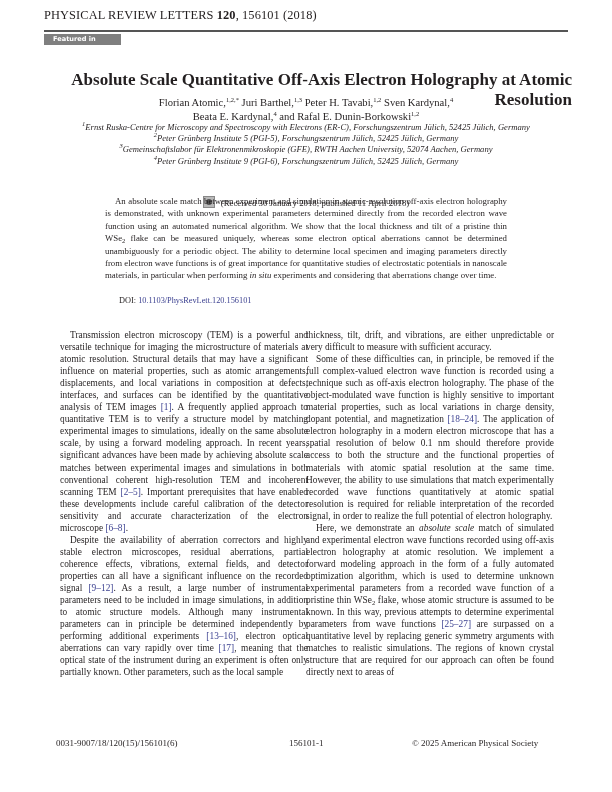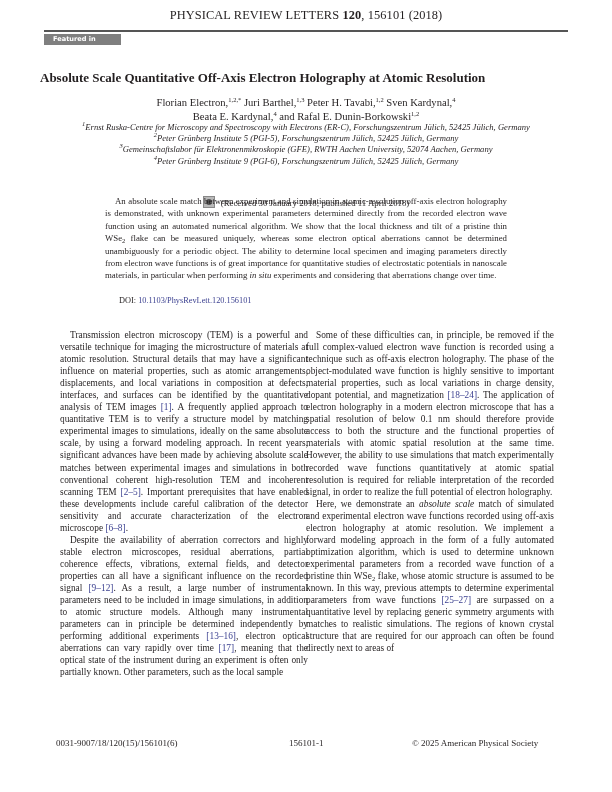--- a/index.html
+++ b/index.html
@@ -2,32 +2,32 @@
 <html><head>
 <meta charset="utf-8">
 <style>
   html, body { margin: 0; padding: 0; background: #ffffff; }
   body {
     width: 612px; height: 792px; position: relative; overflow: hidden;
     font-family: "Liberation Serif", "DejaVu Serif", serif; color: #231f20;
   }
   .running-head {
     position: absolute; left: 44px; top: 8px; width: 524px;
-    text-align: center; font-size: 12.4px; letter-spacing: 0.1px;
+    font-size: 12.4px; letter-spacing: 0.1px;
   }
   .running-head b { font-weight: bold; }
   .head-rule { position: absolute; left: 44px; top: 30px; width: 524px; height: 1.5px; background: #555; }
   .featured {
     position: absolute; left: 44px; top: 34px; width: 77px; height: 11px;
     background: #7f7f7f; color: #fff; font-family: "DejaVu Sans", sans-serif;
     font-size: 6.6px; font-weight: bold; line-height: 11px; padding-left: 9px; box-sizing: border-box;
   }
   .title {
-    position: absolute; left: 40px; top: 70px; width: 532px; text-align: left;
-    font-size: 13px; font-weight: bold;
+    position: absolute; left: 40px; top: 70px; width: 532px; text-align: right;
+    font-size: 17px; font-weight: bold;
   }
   .authors {
     position: absolute; left: 40px; top: 96px; width: 532px; text-align: center;
     font-size: 10.6px; line-height: 13.5px;
   }
   sup { font-size: 6.5px; line-height: 0; vertical-align: 4px; }
   sub { font-size: 6.5px; line-height: 0; vertical-align: -2px; }
   .affils {
     position: absolute; left: 40px; top: 122px; width: 532px; text-align: center;
     font-size: 8.6px; font-style: italic; line-height: 11.2px;
@@ -76,21 +76,21 @@
 <div class="running-head">
   <span>PHYSICAL REVIEW LETTERS</span>
   <b>120</b><span>, 156101 (2018)</span>
 </div>
 <div class="head-rule"></div>
 <div class="featured">Featured in Physics</div>
 
 <div class="title">Absolute Scale Quantitative Off-Axis Electron Holography at Atomic Resolution</div>
 
 <div class="authors">
-  <span><span>Florian Electron,</span><sup>1,2,*</sup></span><span><span> Juri Barthel,</span><sup>1,3</sup></span><span><span> Peter H. Tavabi,</span><sup>1,2</sup></span><span><span> Sven Kardynal,</span><sup>4</sup></span><br>
+  <span><span>Florian Atomic,</span><sup>1,2,*</sup></span><span><span> Juri Barthel,</span><sup>1,3</sup></span><span><span> Peter H. Tavabi,</span><sup>1,2</sup></span><span><span> Sven Kardynal,</span><sup>4</sup></span><br>
   <span><span>Beata E. Kardynal,</span><sup>4</sup></span><span><span> and Rafal E. Dunin-Borkowski</span><sup>1,2</sup></span>
 </div>
 
 <div class="affils">
   <div><sup>1</sup><span>Ernst Ruska-Centre for Microscopy and Spectroscopy with Electrons (ER-C), Forschungszentrum Jülich, 52425 Jülich, Germany</span></div>
   <div><sup>2</sup><span>Peter Grünberg Institute 5 (PGI-5), Forschungszentrum Jülich, 52425 Jülich, Germany</span></div>
   <div><sup>3</sup><span>Gemeinschaftslabor für Elektronenmikroskopie (GFE), RWTH Aachen University, 52074 Aachen, Germany</span></div>
   <div><sup>4</sup><span>Peter Grünberg Institute 9 (PGI-6), Forschungszentrum Jülich, 52425 Jülich, Germany</span></div>
 </div>
 
@@ -103,19 +103,20 @@
 <div class="doi">
   <span>DOI: </span><a>10.1103/PhysRevLett.120.156101</a>
 </div>
 
 <div class="col left">
   <p><span>Transmission electron microscopy (TEM) is a powerful and versatile technique for imaging the microstructure of materials at atomic resolution. Structural details that may have a significant influence on material properties, such as atomic arrangements, displacements, and local variations in composition at defects, interfaces, and surfaces can be identified by the quantitative analysis of TEM images </span><a class="cite">[1]</a><span>. A frequently applied approach to quantitative TEM is to verify a structure model by matching experimental images to simulations, ideally on the same absolute scale, by using a forward modeling approach. In recent years, significant advances have been made by achieving absolute scale matches between experimental images and simulations in both conventional coherent high-resolution TEM and incoherent scanning TEM </span><a class="cite">[2–5]</a><span>. Important prerequisites that have enabled these developments include careful calibration of the detector sensitivity and accurate characterization of the electron microscope </span><a class="cite">[6–8]</a><span>.</span></p>
   <p><span>Despite the availability of aberration correctors and highly stable electron microscopes, residual aberrations, partial coherence effects, vibrations, external fields, and detector properties can all have a significant influence on the recorded signal </span><a class="cite">[9–12]</a><span>. As a result, a large number of instrumental parameters need to be included in image simulations, in addition to atomic structure models. Although many instrumental parameters can in principle be determined independently by performing additional experiments </span><a class="cite">[13–16]</a><span>, electron optical aberrations can vary rapidly over time </span><a class="cite">[17]</a><span>, meaning that the optical state of the instrument during an experiment is often only partially known. Other parameters, such as the local sample</span></p>
 </div>
 
 <div class="col right">
+  <p class="cont">thickness, tilt, drift, and vibrations, are either unpredictable or very difficult to measure with sufficient accuracy.</p>
   <p><span>Some of these difficulties can, in principle, be removed if the full complex-valued electron wave function is recorded using a technique such as off-axis electron holography. The phase of the object-modulated wave function is highly sensitive to important material properties, such as local variations in charge density, dopant potential, and magnetization </span><a class="cite">[18–24]</a><span>. The application of electron holography in a modern electron microscope that has a spatial resolution of below 0.1 nm should therefore provide access to both the structure and the functional properties of materials with atomic spatial resolution at the same time. However, the ability to use simulations that match experimentally recorded wave functions quantitatively at atomic spatial resolution is required for reliable interpretation of the recorded signal, in order to realize the full potential of electron holography.</span></p>
   <p><span>Here, we demonstrate an </span><em>absolute scale</em><span> match of simulated and experimental electron wave functions recorded using off-axis electron holography at atomic resolution. We implement a forward modeling approach in the form of a fully automated optimization algorithm, which is used to determine unknown experimental parameters from a recorded wave function of a pristine thin WSe</span><sub>2</sub><span> flake, whose atomic structure is assumed to be known. In this way, previous attempts to determine experimental parameters from wave functions </span><a class="cite">[25–27]</a><span> are surpassed on a quantitative level by replacing generic symmetry arguments with matches to realistic simulations. The regions of known crystal structure that are required for our approach can often be found directly next to areas of</span></p>
 </div>
 
 <div class="footer l">0031-9007/18/120(15)/156101(6)</div>
 <div class="footer c">156101-1</div>
 <div class="footer r">© 2025 American Physical Society</div>
 
 </body></html>

